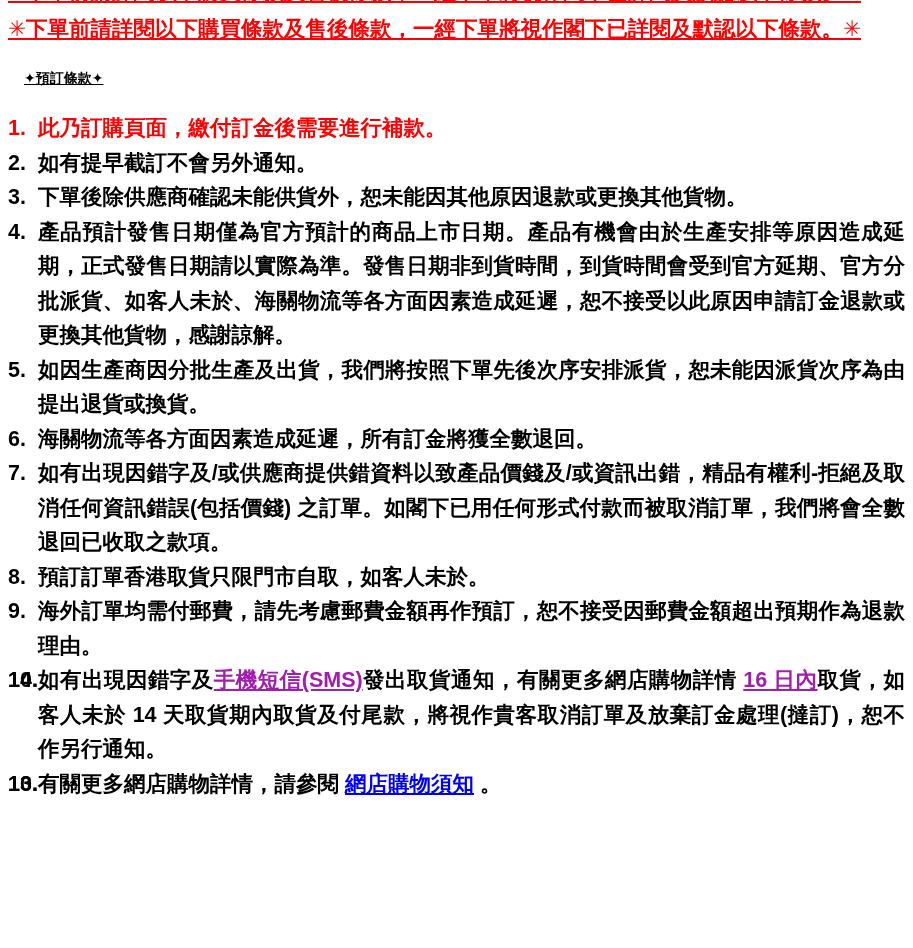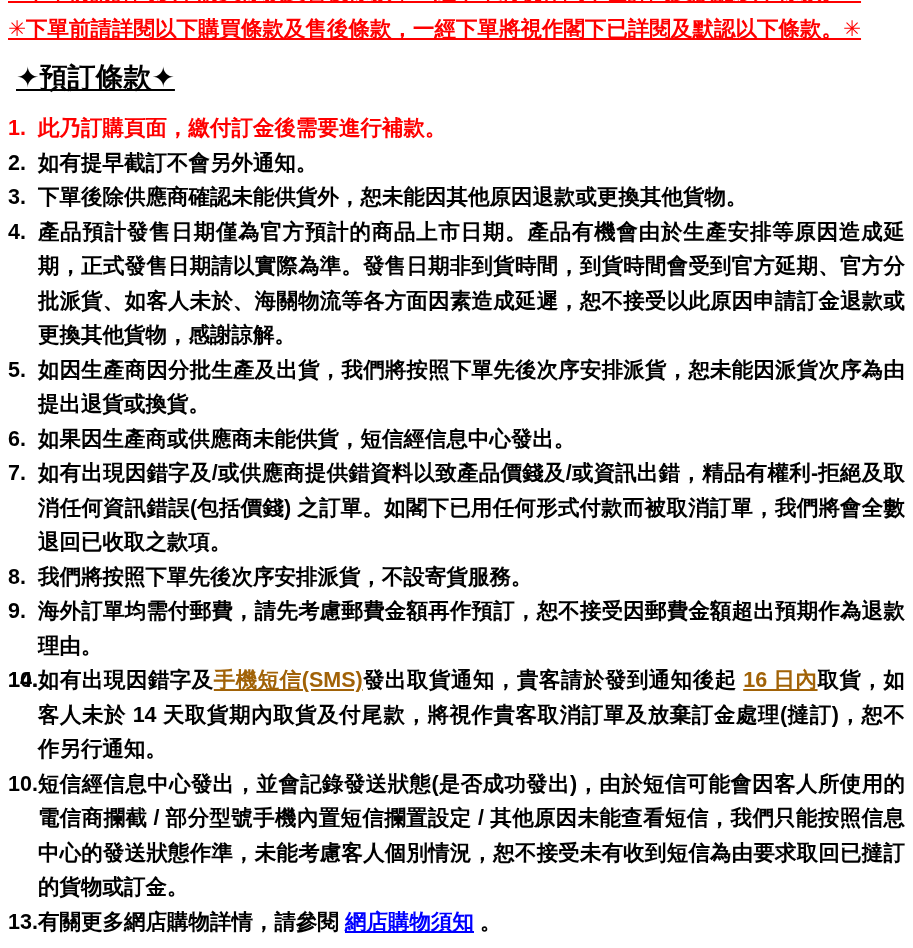--- a/index.html
+++ b/index.html
@@ -39,23 +39,23 @@
     color: #fe0000;
     text-decoration: underline;
     font-size: 21.5px;
     line-height: 26px;
     margin: 9px 0 0 0;
     white-space: nowrap;
   }
   .heading {
     color: #000000;
     text-decoration: underline;
-    font-size: 28px;
+    font-size: 14px;
     line-height: 26px;
-    margin: 23px 0 0 8px;
+    margin: 23px 0 0 16px;
     font-weight: 700;
   }
   ol.terms {
     list-style: none;
     margin: 20px 0 0 0;
     padding: 0;
     font-size: 21.5px;
     line-height: 34.5px;
   }
   ol.terms li {
@@ -66,21 +66,21 @@
   ol.terms li .num {
     position: absolute;
     left: 0;
     top: 0;
   }
   ol.terms li.red-item,
   ol.terms li.red-item .num {
     color: #fe0000;
   }
   .red-underline {
-    color: #a16207;
+    color: #a21caf;
     text-decoration: underline;
   }
   a.term-link {
     color: #0000fe;
     text-decoration: underline;
     cursor: pointer;
   }
 </style>
 </head>
 <body>
@@ -94,23 +94,23 @@
   <div class="notice">✳下單前請詳閱以下購買條款及售後條款，一經下單將視作閣下已詳閱及默認以下條款。✳</div>
 
   <div class="heading">✦預訂條款✦</div>
 
   <ol class="terms" id="terms-list">
       <li class="red-item"><span class="num">1.</span><span><span>此乃訂購頁面，繳付訂金後需要進行補款。</span></span></li>
       <li><span class="num">2.</span><span><span>如有提早截訂不會另外通知。</span></span></li>
       <li><span class="num">3.</span><span><span>下單後除供應商確認未能供貨外，恕未能因其他原因退款或更換其他貨物。</span></span></li>
       <li><span class="num">4.</span><span><span>產品預計發售日期僅為官方預計的商品上市日期。產品有機會由於生產安排等原因造成延期，正式發售日期請以實際為準。發售日期非到貨時間，到貨時間會受到官方延期、官方分批派貨、如客人未於、海關物流等各方面因素造成延遲，恕不接受以此原因申請訂金退款或更換其他貨物，感謝諒解。</span></span></li>
       <li><span class="num">5.</span><span><span>如因生產商因分批生產及出貨，我們將按照下單先後次序安排派貨，恕未能因派貨次序為由提出退貨或換貨。</span></span></li>
-      <li><span class="num">6.</span><span><span>如果因生產商或供應商未能供貨，短信經信息中心發出。</span></span></li>
+      <li><span class="num">6.</span><span><span>海關物流等各方面因素造成延遲，所有訂金將獲全數退回。</span></span></li>
       <li><span class="num">7.</span><span><span>如有出現因錯字及/或供應商提供錯資料以致產品價錢及/或資訊出錯，精品有權利-拒絕及取消任何資訊錯誤(包括價錢) 之訂單。如閣下已用任何形式付款而被取消訂單，我們將會全數退回已收取之款項。</span></span></li>
-      <li><span class="num">8.</span><span><span>我們將按照下單先後次序安排派貨，不設寄貨服務。</span></span></li>
+      <li><span class="num">8.</span><span><span>預訂訂單香港取貨只限門市自取，如客人未於。</span></span></li>
       <li><span class="num">9.</span><span><span>海外訂單均需付郵費，請先考慮郵費金額再作預訂，恕不接受因郵費金額超出預期作為退款理由。</span></span></li>
       <li><span class="num">10.</span></li>
-      <li><span class="num">14.</span><span><span>如有出現因錯字及</span><span class="red-underline">手機短信(SMS)</span><span>發出取貨通知，貴客請於發到通知後起 </span><span class="red-underline">16 日內</span><span>取貨，如客人未於 14 天取貨期內取貨及付尾款，將視作貴客取消訂單及放棄訂金處理(撻訂)，恕不作另行通知。</span></span></li>
-      <li><span class="num">10.</span><span><span>短信經信息中心發出，並會記錄發送狀態(是否成功發出)，由於短信可能會因客人所使用的電信商攔截 / 部分型號手機內置短信攔置設定 / 其他原因未能查看短信，我們只能按照信息中心的發送狀態作準，未能考慮客人個別情況，恕不接受未有收到短信為由要求取回已撻訂的貨物或訂金。</span></span></li>
+      <li><span class="num">14.</span><span><span>如有出現因錯字及</span><span class="red-underline">手機短信(SMS)</span><span>發出取貨通知，有關更多網店購物詳情 </span><span class="red-underline">16 日內</span><span>取貨，如客人未於 14 天取貨期內取貨及付尾款，將視作貴客取消訂單及放棄訂金處理(撻訂)，恕不作另行通知。</span></span></li>
+      <li><span class="num">10.</span></li>
       <li><span class="num">13.</span><span><span>有關更多網店購物詳情，請參閱 </span><a class="term-link" href="#">網店購物須知</a><span> 。</span></span></li>
     </ol>
 
 </div>
 
 </body></html>

